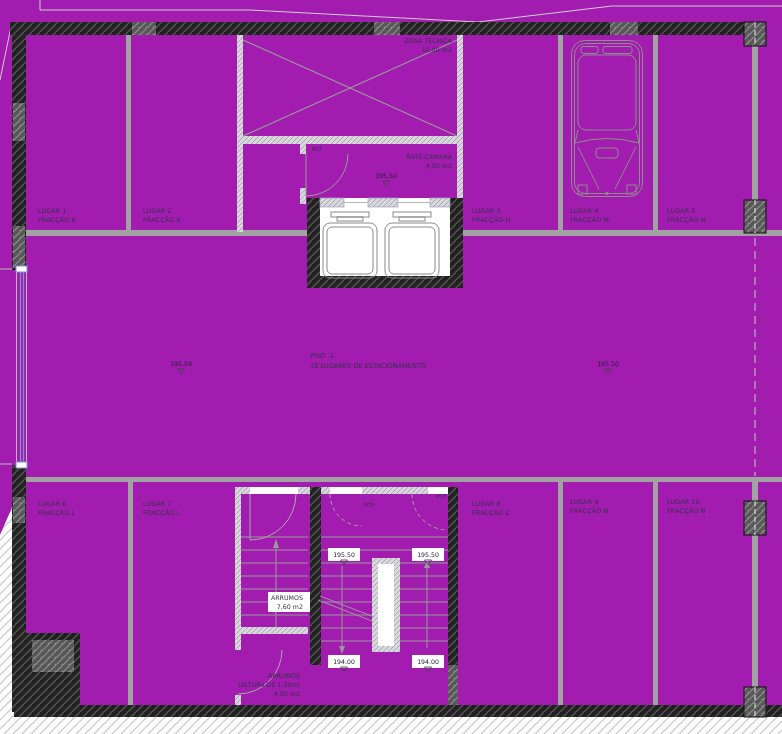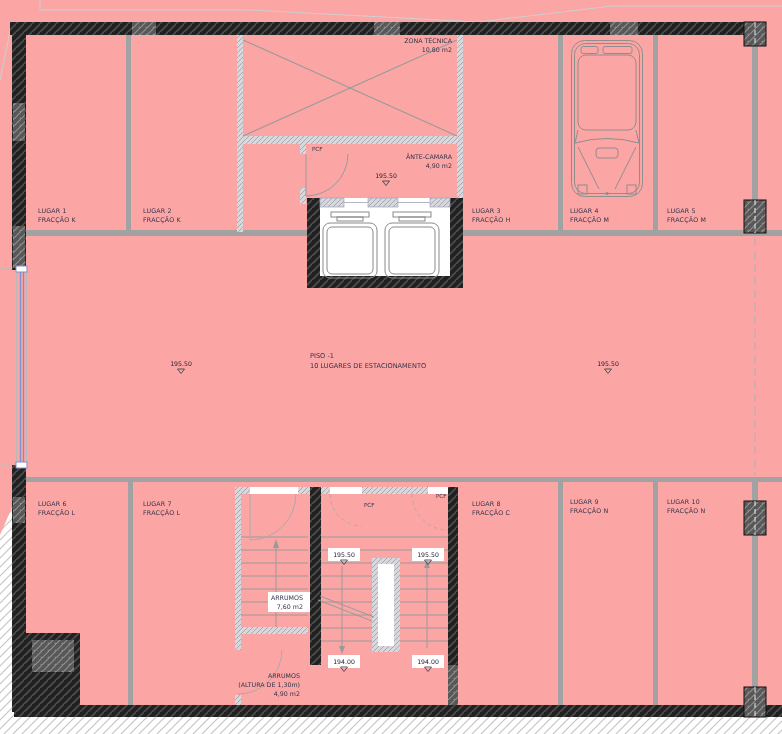--- a/index.html
+++ b/index.html
@@ -1,16 +1,16 @@
 <!DOCTYPE html>
 <html><head>
 <meta charset="utf-8">
 <style>
   html,body{margin:0;padding:0;background:#ffffff;}
-  .plan-wrap{width:782px;height:734px;position:relative;overflow:hidden;background:#fca5a5;}
+  .plan-wrap{width:782px;height:734px;position:relative;overflow:hidden;background:#a21caf;}
   svg{display:block;}
   text{font-family:"DejaVu Sans", sans-serif; fill:#33334a;}
   .lbl{font-size:6.3px;letter-spacing:.2px;}
   .room{font-size:6.3px;}
   .lvl{font-size:6.2px;fill:#222230;}
   .pcf{font-size:5.6px;}
   .piso{font-size:6.6px;}
 </style>
 </head>
 <body>

